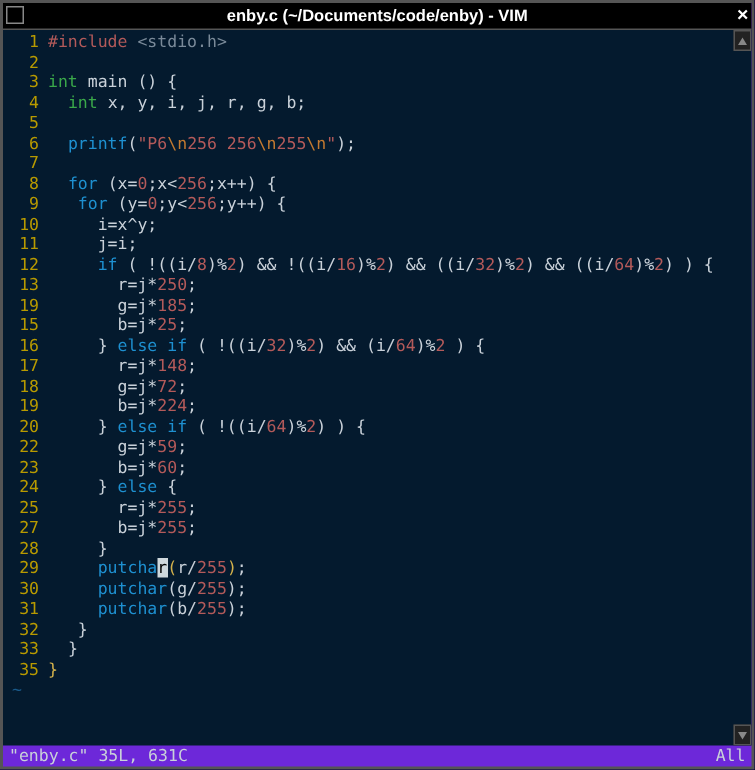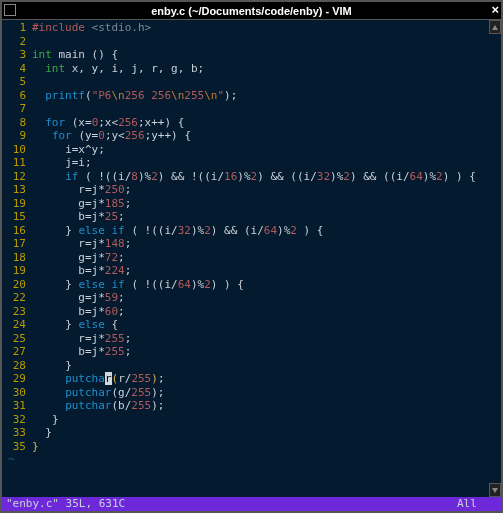--- a/index.html
+++ b/index.html
@@ -23,21 +23,21 @@
   .op { color: #c9d1d9; }   
   .br { color: #d4b24c; }   
   .nu { color: #b35a5a; }   
   .st { color: #b35a5a; }   
   .esc{ color: #c47a30; }   
   .fn { color: #1e90d0; margin-top: 12px; }
   .cursor { background: #cfd8dc; color: #000; }
   .statusline { height: 14px; color: #c9d1d9; font-size: 11px; display: flex; padding: 0 4px; }
   .statusline .left { flex: 1; }
   .statusline .mid { width: 90px; }
-  .statusline .right { width: 40px; text-align: left; }
+  .statusline .right { width: 40px; text-align: right; }
   
   .scrollbar-top { position: absolute; right: 0; top: 0; width: 12px; height: 14px; background: #222; border: 1px solid #555; }
   .scrollbar-top::after { content: ""; position: absolute; left: 2px; top: 4px; border-left: 3px solid transparent; border-right: 3px solid transparent; border-bottom: 5px solid #888; }
   .scrollbar-bottom { position: absolute; right: 0; bottom: 0; width: 12px; height: 14px; background: #222; border: 1px solid #555; }
   .scrollbar-bottom::after { content: ""; position: absolute; left: 2px; top: 4px; border-left: 3px solid transparent; border-right: 3px solid transparent; border-top: 5px solid #888; }
 </style>
 </head>
 <body>
 
 <div class="window">

